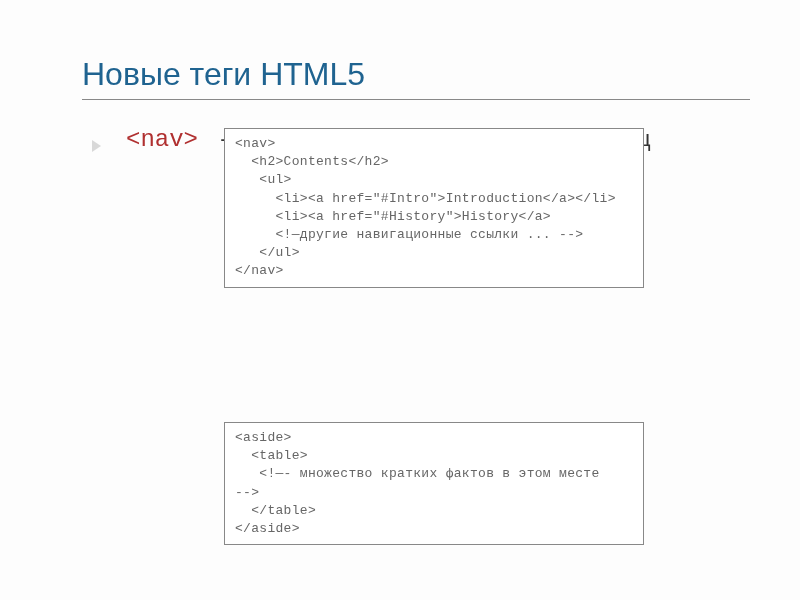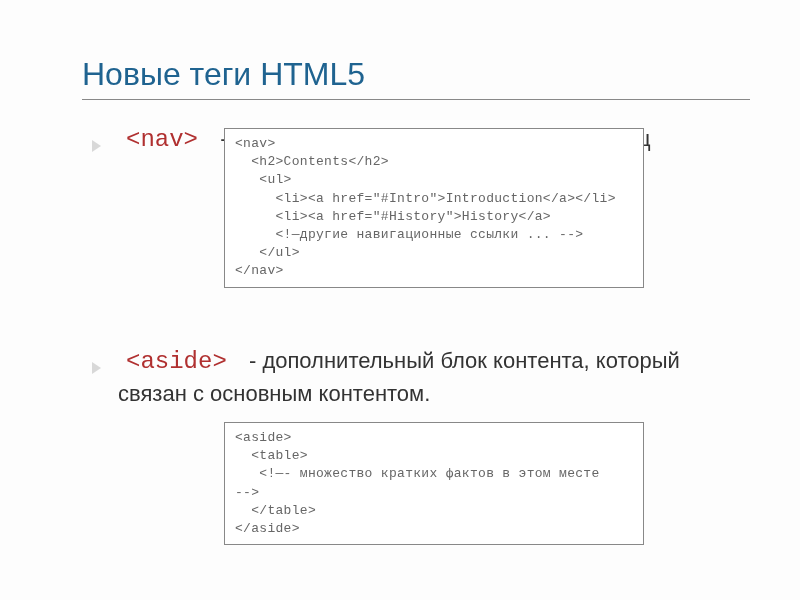--- a/index.html
+++ b/index.html
@@ -96,26 +96,20 @@
 <div class="slide">
   <h1 class="title">Новые теги HTML5</h1>
 
   <div class="bullet">
     <span class="marker"></span>
     <div class="bullet-text">
       <span class="tag">&lt;nav&gt;</span><span> - навигационные функции (меню) страниц</span>
     </div>
   </div>
 
-  <div class="bullet block2">
-    <span class="marker"></span>
-    <div class="bullet-text">
-      <span class="tag">&lt;aside&gt;</span><span> - дополнительный блок контента, который связан с основным контентом.</span>
-    </div>
-  </div>
 </div>
 
 <div class="codebox codebox1">&lt;nav&gt;
   &lt;h2&gt;Contents&lt;/h2&gt;
    &lt;ul&gt;
      &lt;li&gt;&lt;a href="#Intro"&gt;Introduction&lt;/a&gt;&lt;/li&gt;
      &lt;li&gt;&lt;a href="#History"&gt;History&lt;/a&gt;
      &lt;!—другие навигационные ссылки ... --&gt;
    &lt;/ul&gt;
 &lt;/nav&gt;</div>

